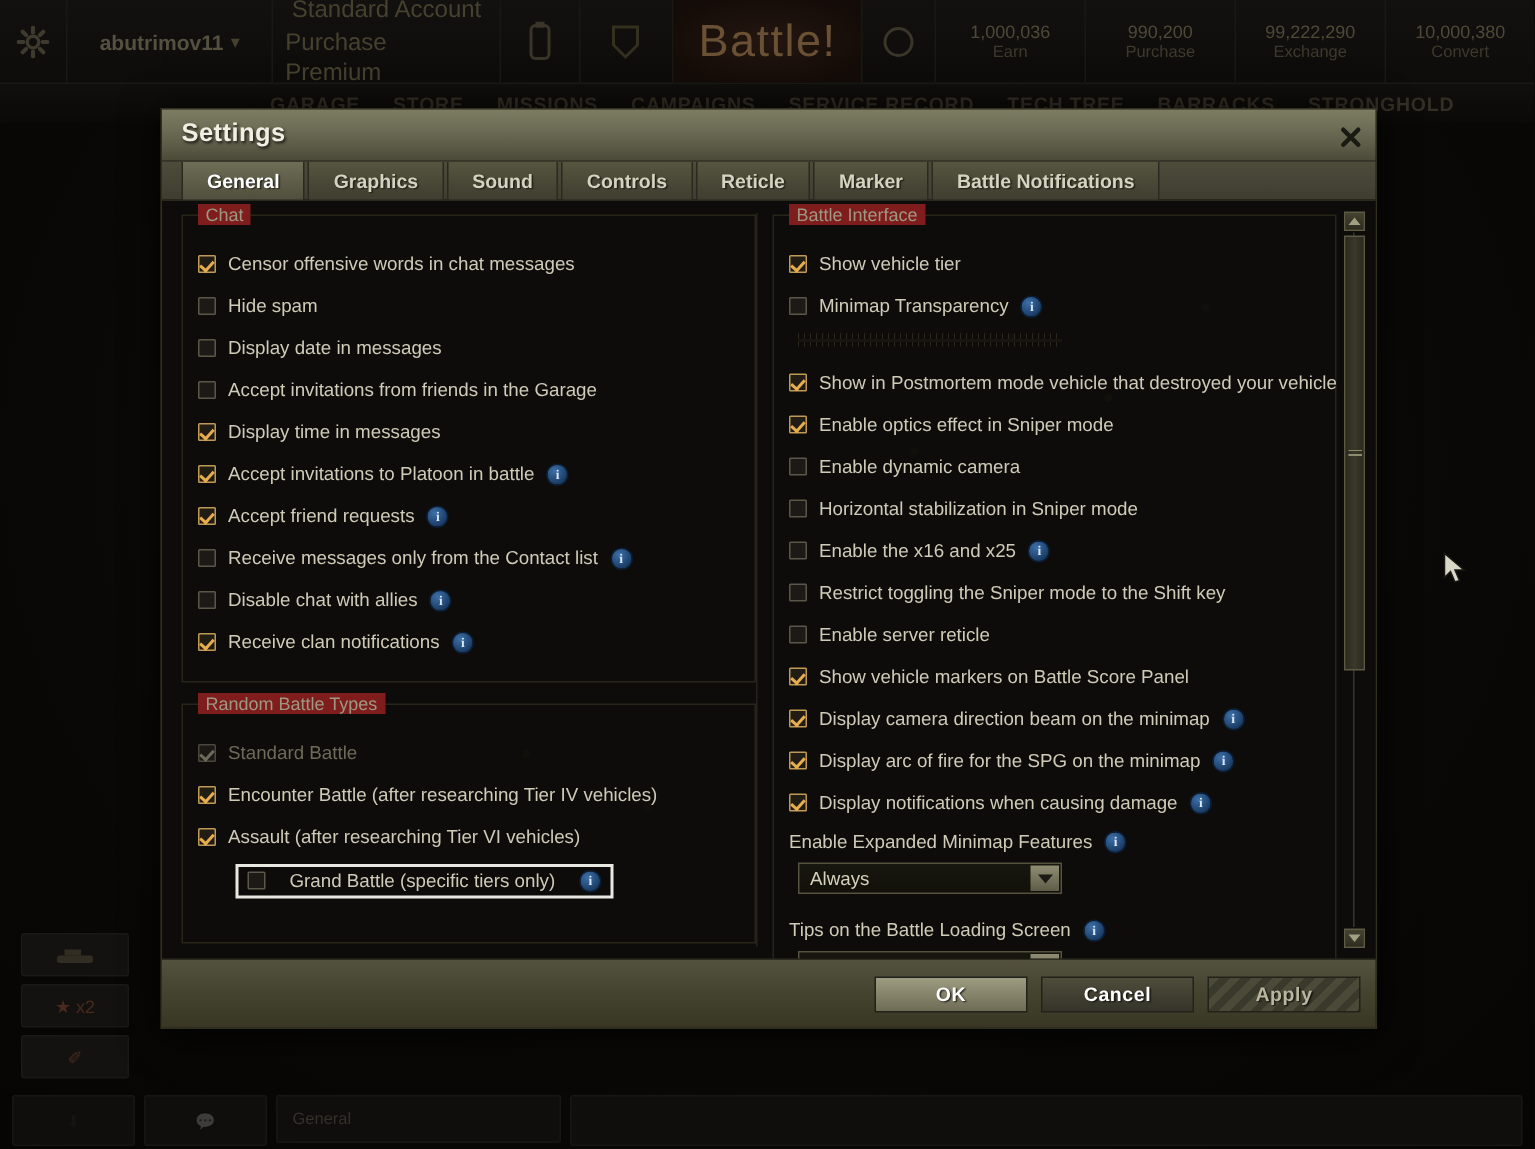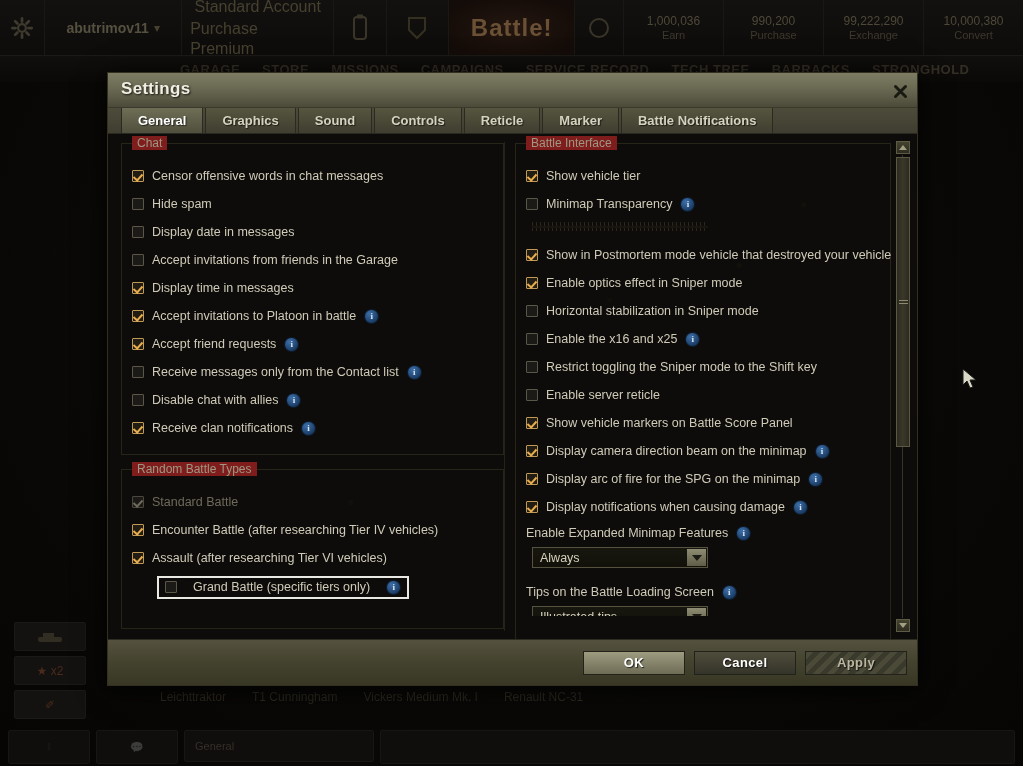--- a/index.html
+++ b/index.html
@@ -18,21 +18,21 @@
       background:linear-gradient(180deg,#121110 0%,#0d0c0a 100%);
       border-bottom:1px solid #1b1a16;display:flex;align-items:stretch;justify-content:flex-end;}
   .bg-cell{display:flex;align-items:center;justify-content:center;
       border-right:1px solid #191815;padding:0 8px;
       color:#4a4538;font-size:12px;}
   .bg-user{flex-direction:row;gap:5px;min-width:120px;}
   .bg-username{color:#55503f;font-size:14px;font-weight:bold;}
   .bg-acct{flex-direction:column;gap:2px;line-height:1.25;min-width:135px;}
   .bg-acct span{color:#46412f;font-size:16px;}
   .bg-battle{width:240px;background:radial-gradient(ellipse at 50% 50%,#241610 0%,#140c08 80%);
-      color:#6a5034;font-size:24px;font-weight:bold;letter-spacing:1px;}
+      color:#6a5034;font-size:30px;font-weight:normal;letter-spacing:1px;}
   .bg-cur{flex-direction:column;gap:1px;min-width:83px;}
   .bg-cur .v{color:#4e4937;font-size:12px;}
   .bg-cur .l{color:#3d392c;font-size:11px;}
   .bg-nav{position:absolute;left:0;top:56px;width:1023px;height:26px;
       background:linear-gradient(180deg,#100f0d,#0a0907);display:flex;align-items:center;
       gap:22px;padding-left:180px;box-sizing:border-box;}
   .bg-nav span{color:#342f25;font-size:13px;font-weight:bold;letter-spacing:.5px;}
   .bg-carousel{position:absolute;left:160px;top:690px;width:700px;height:40px;display:flex;gap:26px;}
   .bg-tank{color:#2e2a21;font-size:12px;}
   .bg-leftbtns{position:absolute;left:14px;top:622px;display:flex;flex-direction:column;gap:5px;align-items:center;}
@@ -239,26 +239,20 @@
       </svg>
     </div>
     <div class="bg-leftbtn">
       <span style="color:#4a2a1c;">★ x2</span>
     </div>
     <div class="bg-leftbtn">
       <span style="color:#4a2a1c;">✐</span>
     </div>
   </div>
 
-  <div class="bg-carousel">
-    <span class="bg-tank">Leichttraktor</span>
-    <span class="bg-tank">T1 Cunningham</span>
-    <span class="bg-tank">Vickers Medium Mk. I</span>
-    <span class="bg-tank">Renault NC-31</span>
-  </div>
 
   <div class="bg-bottombar">
     <div class="bg-bb" style="width:80px;">⬇</div>
     <div class="bg-bb" style="width:80px;">💬</div>
     <div class="bg-bb" style="width:190px;justify-content:flex-start;padding-left:10px;box-sizing:border-box;color:#35302a;">General</div>
     <div class="bg-bb" style="flex:1;"></div>
   </div>
 </div>
 
 <div id="dialog">
@@ -384,20 +378,24 @@
         <div class="row">
           <span class="cb checked"></span>
           <span class="lbl">Show in Postmortem mode vehicle that destroyed your vehicle</span>
         </div>
         <div class="row">
           <span class="cb checked"></span>
           <span class="lbl">Enable optics effect in Sniper mode</span>
         </div>
         <div class="row">
           <span class="cb"></span>
+          <span class="lbl">Enable dynamic camera</span>
+        </div>
+        <div class="row">
+          <span class="cb"></span>
           <span class="lbl">Horizontal stabilization in Sniper mode</span>
         </div>
         <div class="row">
           <span class="cb"></span>
           <span class="lbl">Enable the x16 and x25</span>
           <span class="info">i</span>
         </div>
         <div class="row">
           <span class="cb"></span>
           <span class="lbl">Restrict toggling the Sniper mode to the Shift key</span>

